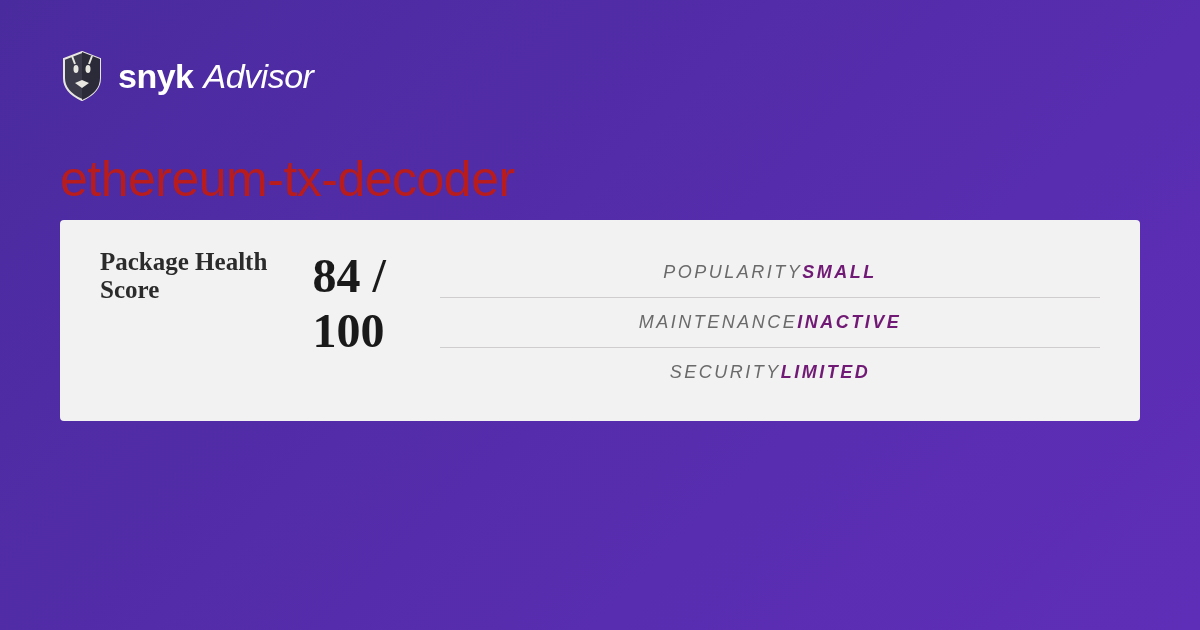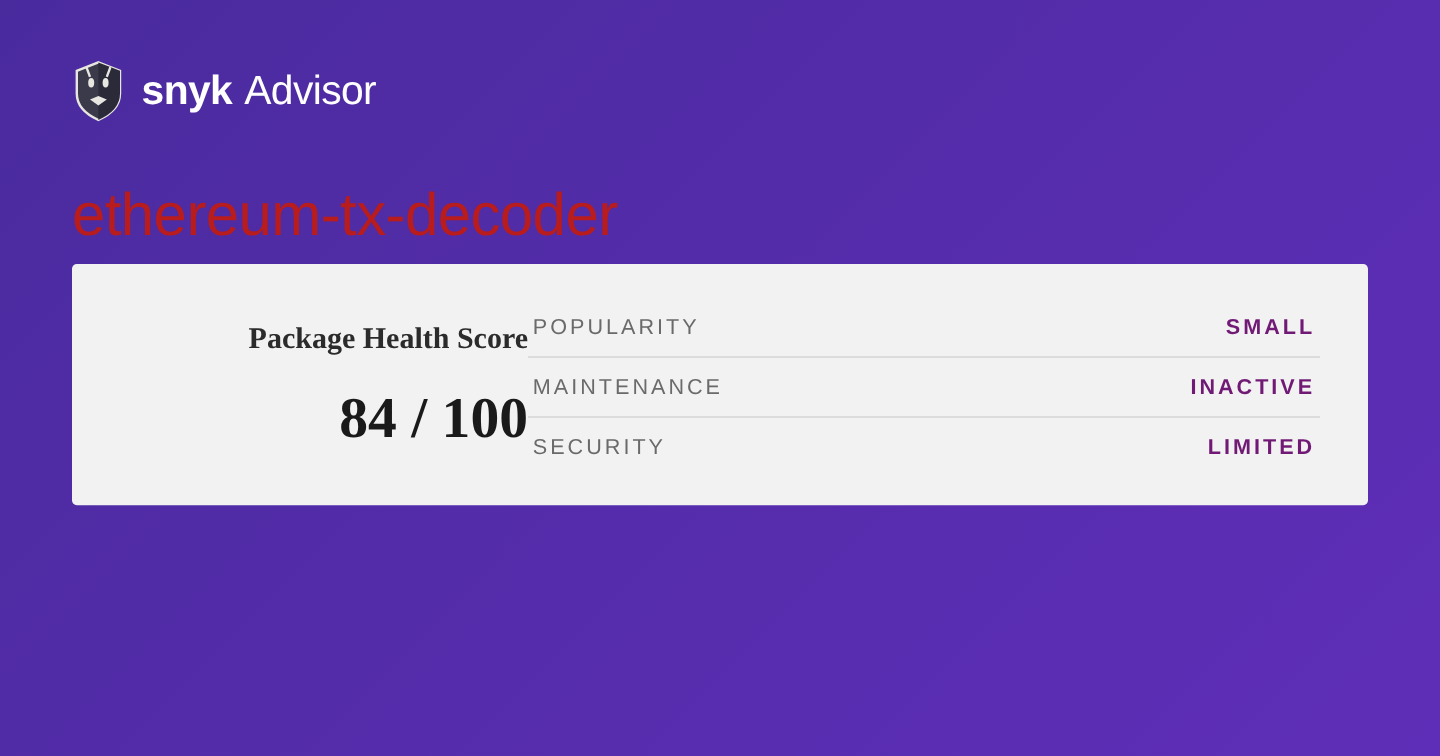--- a/index.html
+++ b/index.html
@@ -34,20 +34,21 @@
   }
   .brand-snyk {
     font-size: 34px;
     font-weight: 700;
     letter-spacing: -0.5px;
   }
   .brand-advisor {
     font-size: 34px;
     font-weight: 300;
     letter-spacing: -0.5px;
+    font-style: italic;
   }
   .package-name {
     color: #b91c1c;
     font-size: 50px;
     font-weight: 500;
     letter-spacing: -0.5px;
     margin-bottom: 12px;
   }
   .package-version {
     color: #b9a6e8;
@@ -57,22 +58,21 @@
   }
   .card {
     background: #f3f2f2;
     border-radius: 4px;
     display: flex;
     padding: 28px 40px 24px 40px;
   }
   .score-section {
     width: 340px;
     display: flex;
-    flex-direction: column;
-    align-items: flex-end;
+    align-items: flex-start;
     justify-content: center;
     gap: 24px;
   }
   .score-label {
     font-size: 25px;
     font-weight: 600;
     color: #2b2b2b;
     font-family: Georgia, 'Times New Roman', serif;
   }
   .score-value {
@@ -81,24 +81,25 @@
     color: #1a1a1a;
     font-family: Georgia, 'Times New Roman', serif;
   }
   .metrics-section {
     flex: 1;
     display: flex;
     flex-direction: column;
   }
   .metric-row {
     display: flex;
-    justify-content: space-between;
+    justify-content: center;
     align-items: center;
     padding: 14px 4px;
     border-bottom: 1px solid #cfcdcd;
+    font-style: italic;
   }
   .metric-row:last-child {
     border-bottom: none;
   }
   .metric-label {
     font-size: 18px;
     font-weight: 400;
     color: #6a6a6a;
     letter-spacing: 2.5px;
   }

